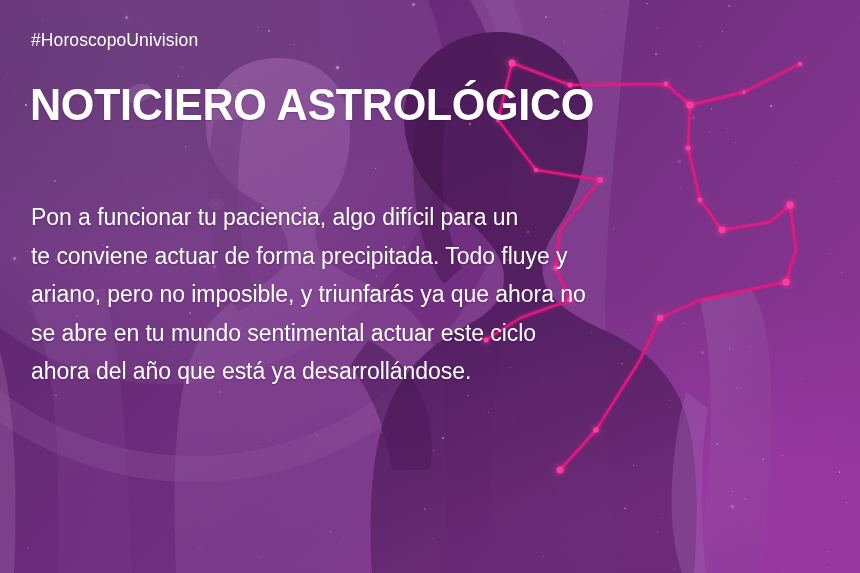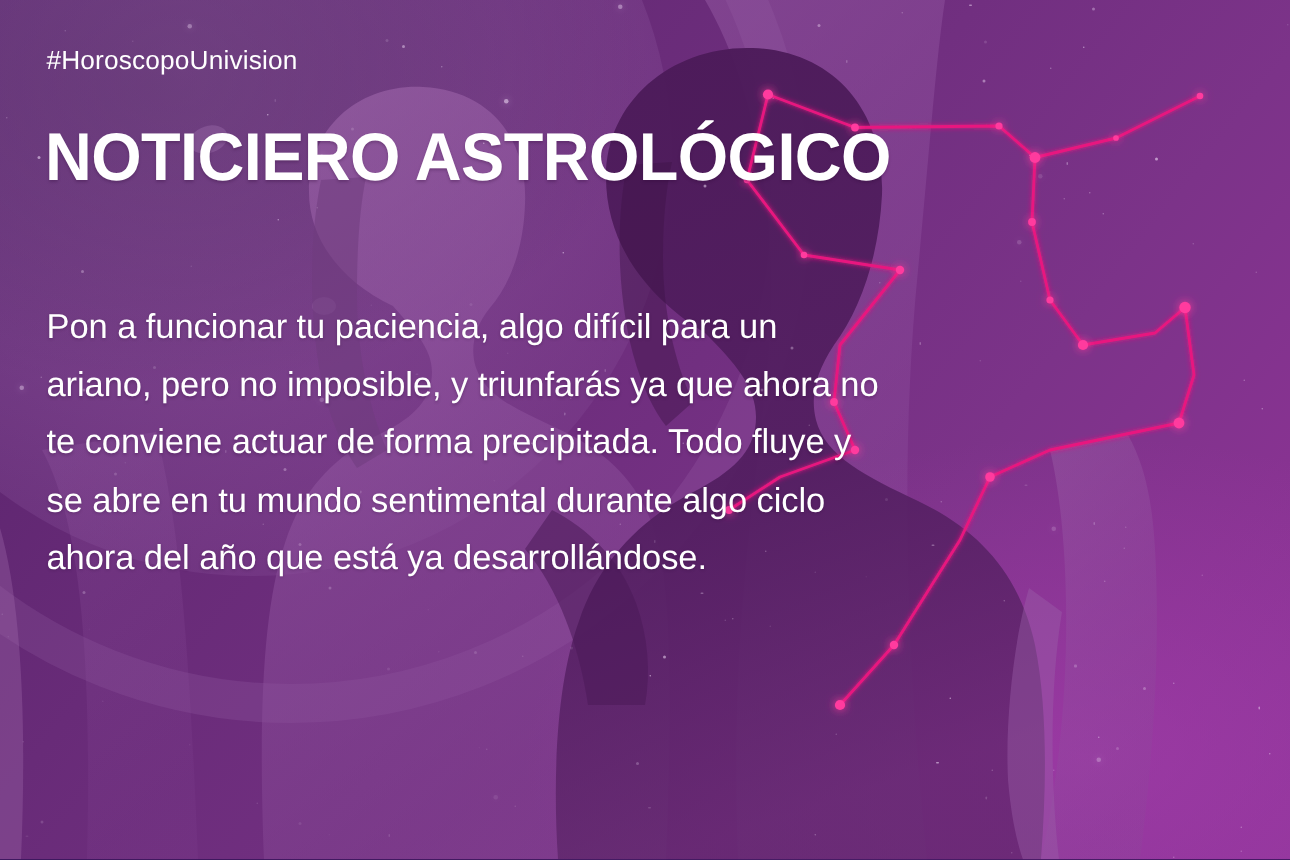--- a/index.html
+++ b/index.html
@@ -9,21 +9,21 @@
   }
   body {
     font-family: "Liberation Sans", sans-serif;
   }
 
   #card {
     position: relative;
     width: 860px;
     height: 573px;
     overflow: hidden;
-    background: #4c1d95;
+    background: #737373;
   }
 
   
   .layer {
     position: absolute;
     inset: 0;
     pointer-events: none;
   }
 
   
@@ -440,20 +440,20 @@
         <circle cx="536" cy="170" r="2.2"></circle>
       </g>
     </svg>
   </div>
 
   <div id="content">
     <div id="hashtag">#HoroscopoUnivision</div>
     <h1 id="title">NOTICIERO ASTROLÓGICO</h1>
     <div id="body-text">
         <span class="bline">Pon a funcionar tu paciencia, algo difícil para un</span>
+        <span class="bline">te conviene actuar de forma precipitada. Todo fluye y</span>
         <span class="bline">ariano, pero no imposible, y triunfarás ya que ahora no</span>
-        <span class="bline">te conviene actuar de forma precipitada. Todo fluye y</span>
-        <span class="bline">se abre en tu mundo sentimental durante algo ciclo</span>
+        <span class="bline">se abre en tu mundo sentimental actuar este ciclo</span>
         <span class="bline">ahora del año que está ya desarrollándose.</span>
       </div>
   </div>
 
 </div>
 
 </body></html>

